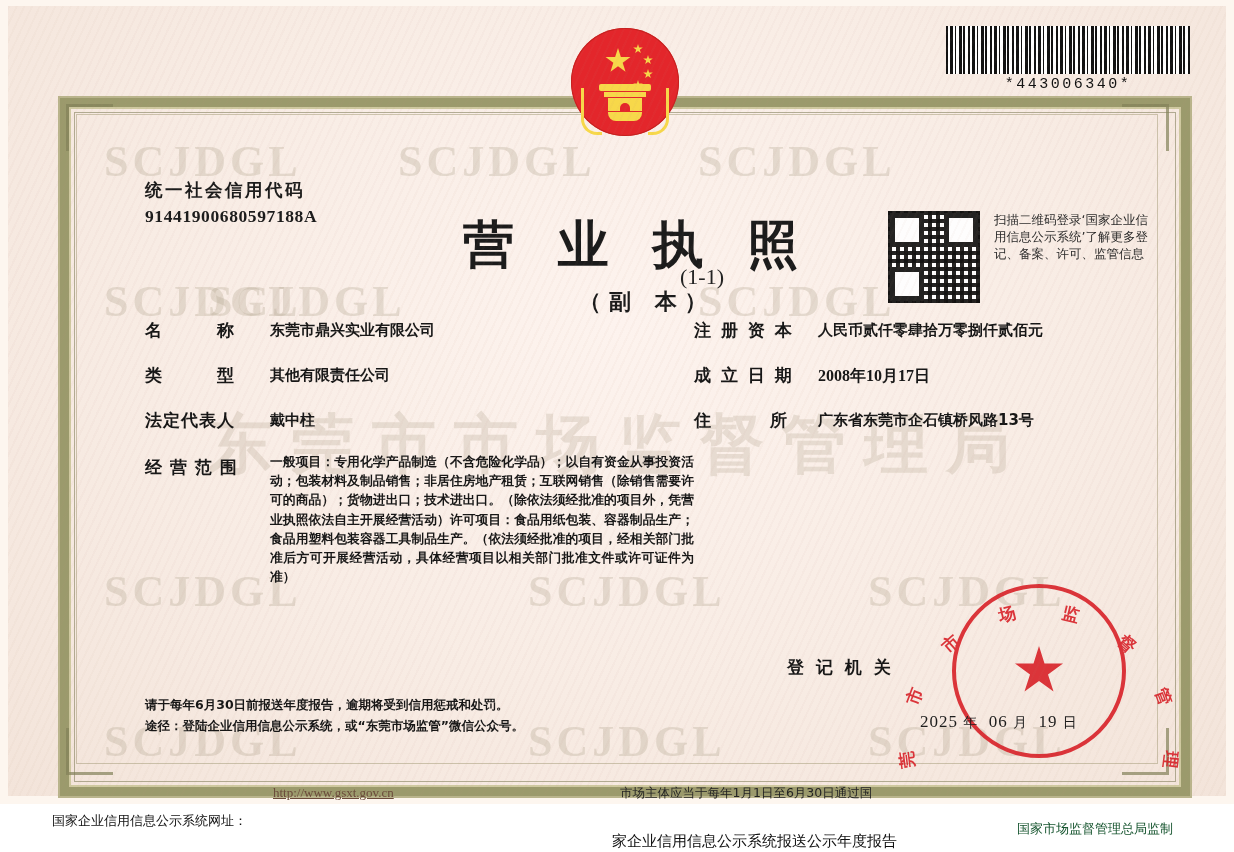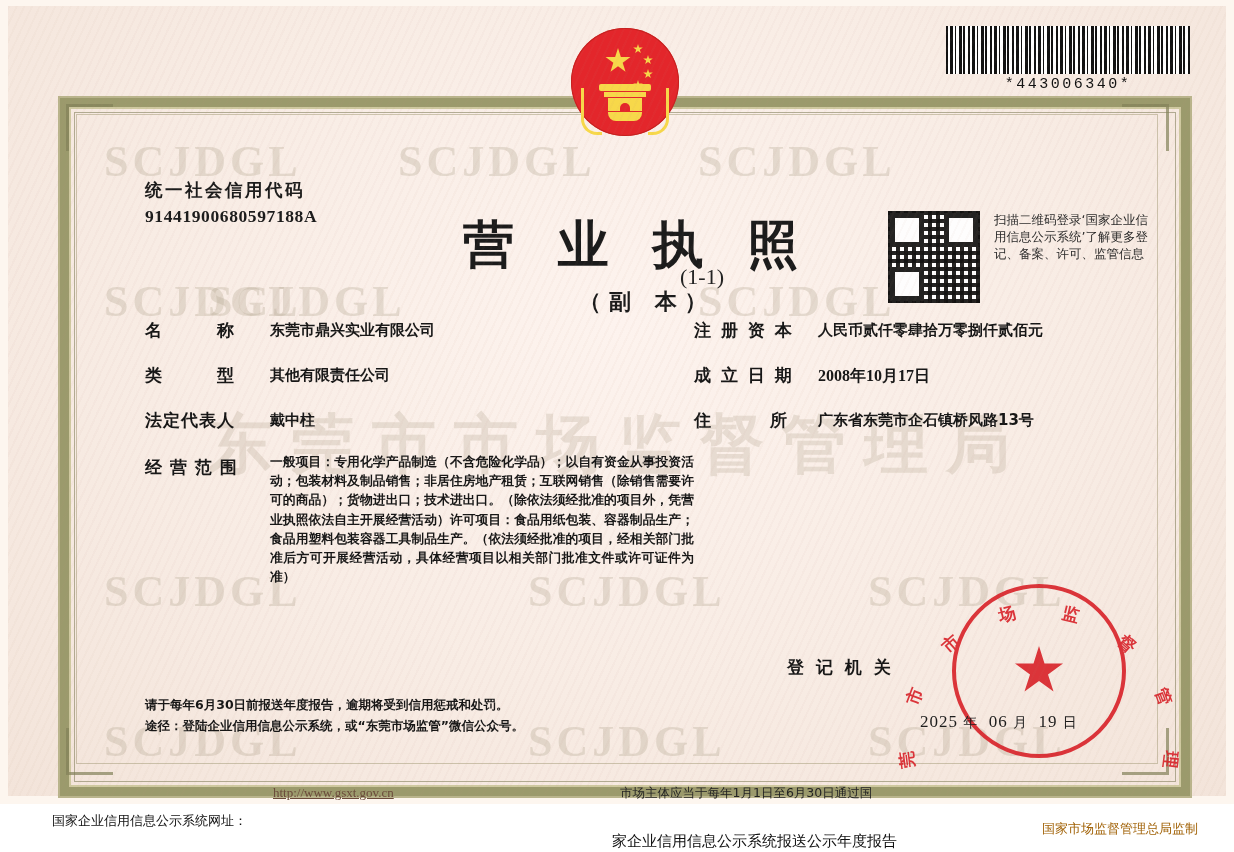--- a/index.html
+++ b/index.html
@@ -365,23 +365,23 @@
     position: absolute; left: 52px; top: 8px;
     font-family: "DejaVu Sans", sans-serif;
     font-size: 13px; color: #111;
   }
   .bottom .b-mid {
     position: absolute; left: 612px; top: 8px;
     font-family: Liberation Sans, sans-serif;
     font-size: 15px; color: #111; margin-top: 20px;
   }
   .bottom .b-right {
-    position: absolute; right: 36px; top: 16px;
-    font-family: "DejaVu Sans", sans-serif;
-    font-size: 13px; color: #a16207;
+    position: absolute; right: 61px; top: 16px;
+    font-family: "DejaVu Sans", sans-serif;
+    font-size: 13px; color: #14532d;
   }
 </style>
 </head>
 <body>
 
 <div class="page">
 
   <div class="paper">
 
     <div class="wm" style="left:96px; top:130px;">SCJDGL</div>

